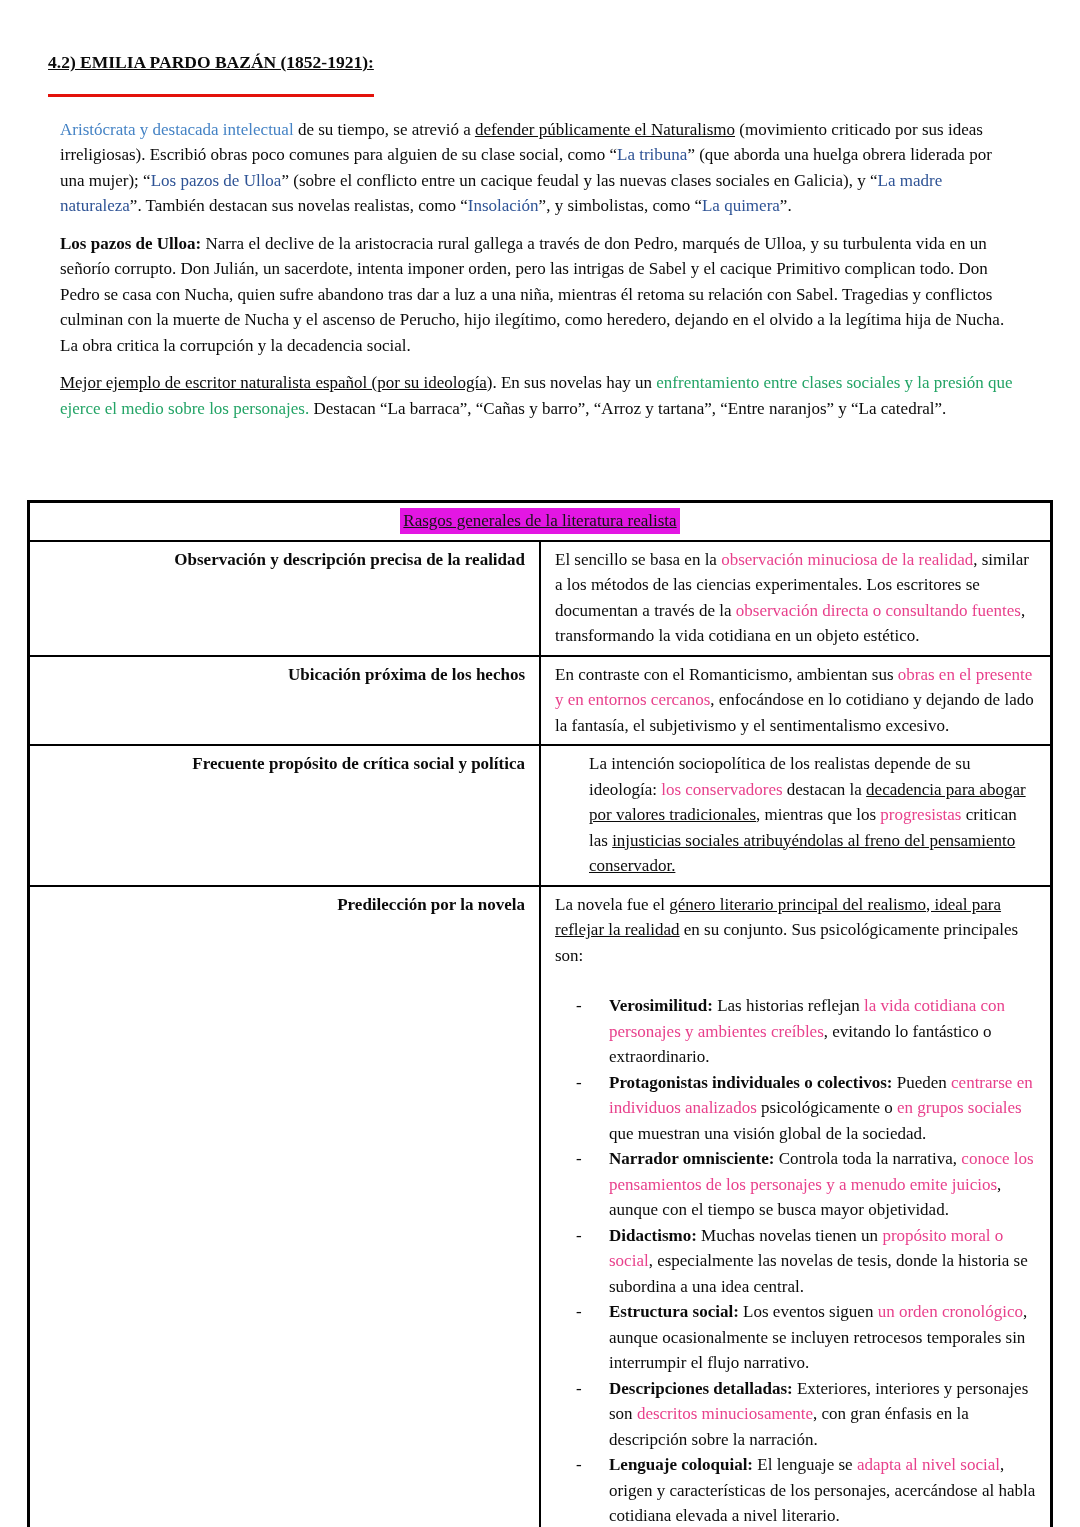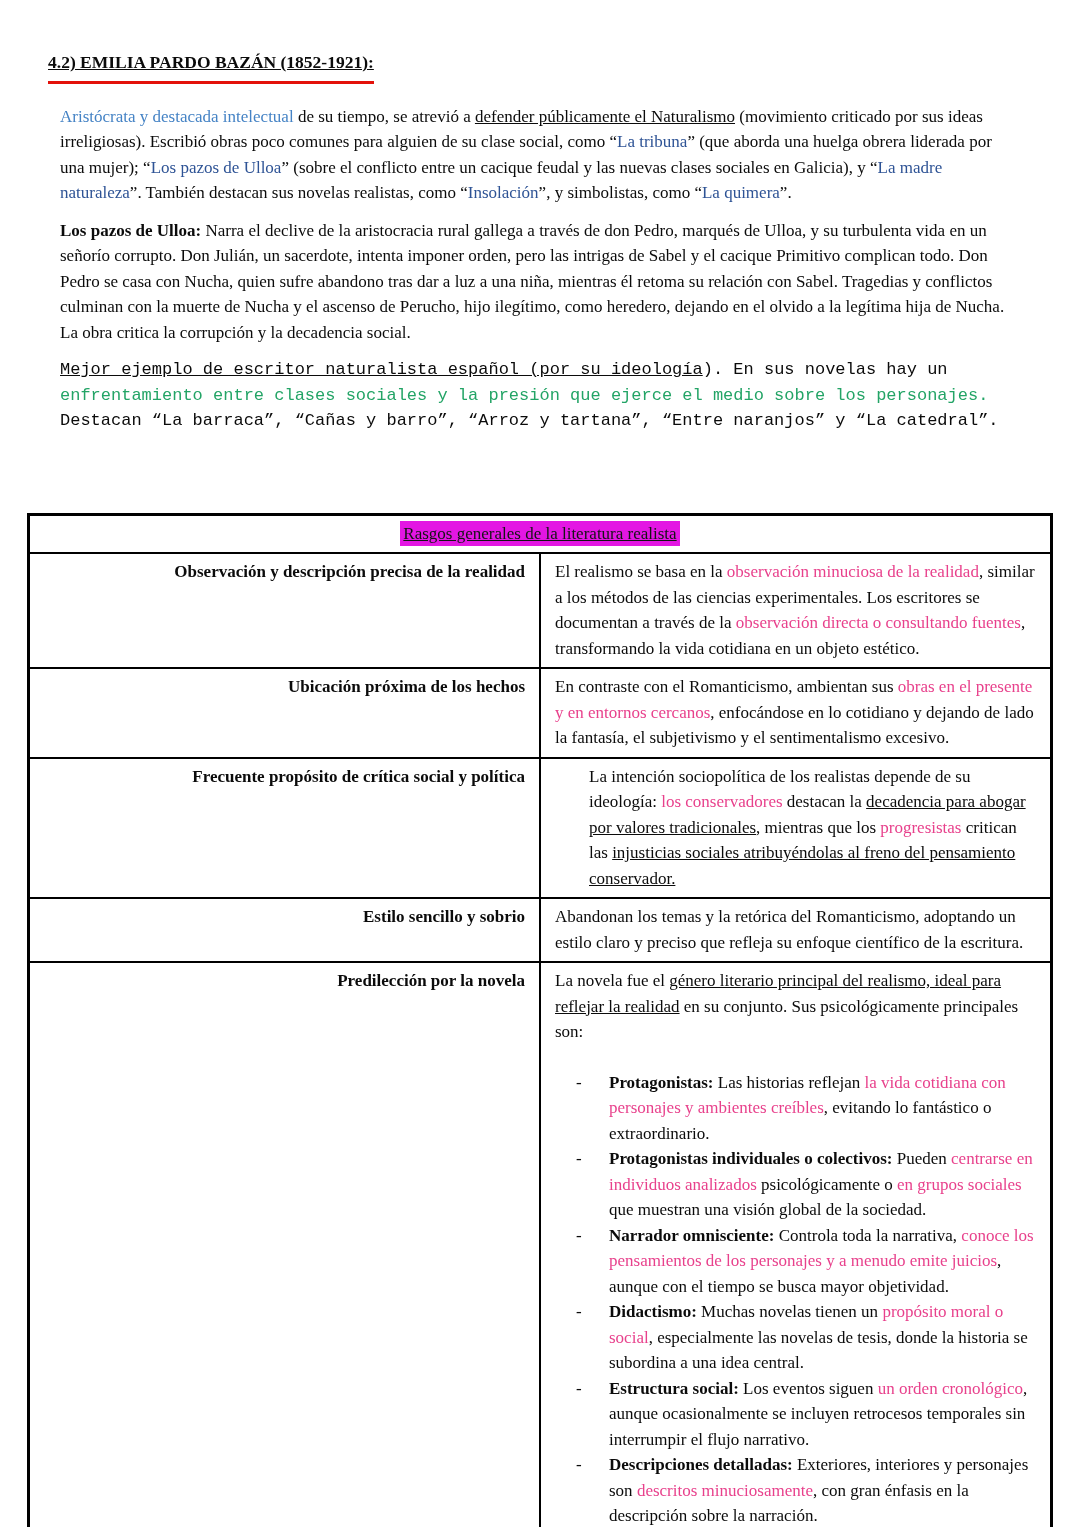--- a/index.html
+++ b/index.html
@@ -24,28 +24,28 @@
     font-size:17px;line-height:25.5px;
   }
   .doc-heading{
     font-size:17.5px;font-weight:bold;
     margin:0;
   }
   .doc-heading .hwrap{
     display:inline-block;
     text-decoration:underline;
     border-bottom:3px solid var(--rule);
-    padding-bottom:5px;
+    padding-bottom:18px;
   }
   .h1{margin-bottom:20px;}
   .h2{margin-bottom:14px;}
   p.doc-par{margin:12px;}
   .p1{margin-bottom:13px;}
   .p2{margin-bottom:22px;}
-  .p3{margin-bottom:0;font-family:Liberation Mono, monospace;}
+  .p3{margin-bottom:0;}
 
   
   .run-b{font-weight:bold;}
   .run-u{text-decoration:underline;}
   .run-blue{color:var(--blue);}
   .run-navy{color:var(--navy);}
   .run-green{color:var(--green);}
   .run-pink{color:var(--pink);}
 
   
@@ -107,42 +107,38 @@
 
   <table class="rtable">
     <tbody>
       <tr>
         <td class="t-head" colspan="2">
           <span class="chip">Rasgos generales de la literatura realista</span>
         </td>
       </tr>
       <tr class="r1">
         <td class="t-label">Observación y descripción precisa de la realidad</td>
-        <td class="t-content"><span>El realismo se basa en la </span><span class="run-pink">observación minuciosa de la realidad</span><span>, similar a los métodos de las ciencias experimentales. Los escritores se documentan a través de la </span><span class="run-pink">observación directa o consultando fuentes</span><span>, transformando la vida cotidiana en un objeto estético.</span></td>
+        <td class="t-content"><span>El sencillo se basa en la </span><span class="run-pink">observación minuciosa de la realidad</span><span>, similar a los métodos de las ciencias experimentales. Los escritores se documentan a través de la </span><span class="run-pink">observación directa o consultando fuentes</span><span>, transformando la vida cotidiana en un objeto estético.</span></td>
       </tr>
       <tr class="r2">
         <td class="t-label">Ubicación próxima de los hechos</td>
         <td class="t-content"><span>En contraste con el Romanticismo, ambientan sus </span><span class="run-pink">obras en el presente y en entornos cercanos</span><span>, enfocándose en lo cotidiano y dejando de lado la fantasía, el subjetivismo y el sentimentalismo excesivo.</span></td>
       </tr>
       <tr class="r3">
         <td class="t-label">Frecuente propósito de crítica social y política</td>
         <td class="t-content"><span>La intención sociopolítica de los realistas depende de su ideología: </span><span class="run-pink">los conservadores</span><span> destacan la </span><span class="run-u">decadencia para abogar por valores tradicionales</span><span>, mientras que los </span><span class="run-pink">progresistas</span><span> critican las </span><span class="run-u">injusticias sociales atribuyéndolas al freno del pensamiento conservador.</span></td>
       </tr>
-      <tr class="r4">
-        <td class="t-label">Estilo sencillo y sobrio</td>
-        <td class="t-content"><span>Abandonan los temas y la retórica del Romanticismo, adoptando un estilo claro y preciso que refleja su enfoque científico de la escritura.</span></td>
-      </tr>
       <tr class="r5">
         <td class="t-label lbl-middle">Predilección por la novela</td>
         <td class="t-content t-novel">
           <div class="novel-intro"><span>La novela fue el </span><span class="run-u">género literario principal del realismo, ideal para reflejar la realidad</span><span> en su conjunto. Sus psicológicamente principales son:</span></div>
           <div class="bullets">
               <div class="bullet">
                 <span class="dash">-</span>
-                <div class="btext"><span class="run-b">Protagonistas:</span><span> Las historias reflejan </span><span class="run-pink">la vida cotidiana con personajes y ambientes creíbles</span><span>, evitando lo fantástico o extraordinario.</span></div>
+                <div class="btext"><span class="run-b">Verosimilitud:</span><span> Las historias reflejan </span><span class="run-pink">la vida cotidiana con personajes y ambientes creíbles</span><span>, evitando lo fantástico o extraordinario.</span></div>
               </div>
               <div class="bullet">
                 <span class="dash">-</span>
                 <div class="btext"><span class="run-b">Protagonistas individuales o colectivos:</span><span> Pueden </span><span class="run-pink">centrarse en individuos analizados</span><span> psicológicamente o </span><span class="run-pink">en grupos sociales</span><span> que muestran una visión global de la sociedad.</span></div>
               </div>
               <div class="bullet">
                 <span class="dash">-</span>
                 <div class="btext"><span class="run-b">Narrador omnisciente:</span><span> Controla toda la narrativa, </span><span class="run-pink">conoce los pensamientos de los personajes y a menudo emite juicios</span><span>, aunque con el tiempo se busca mayor objetividad.</span></div>
               </div>
               <div class="bullet">

